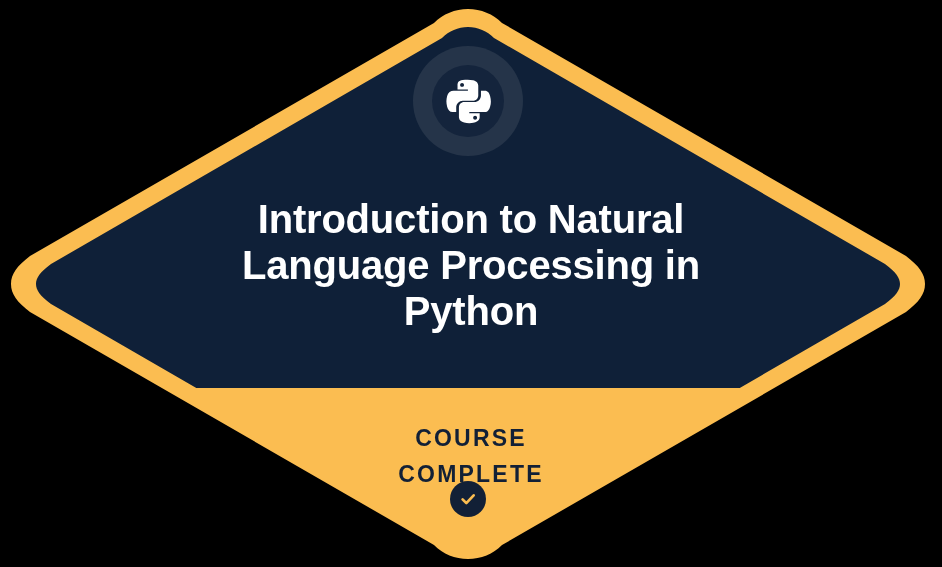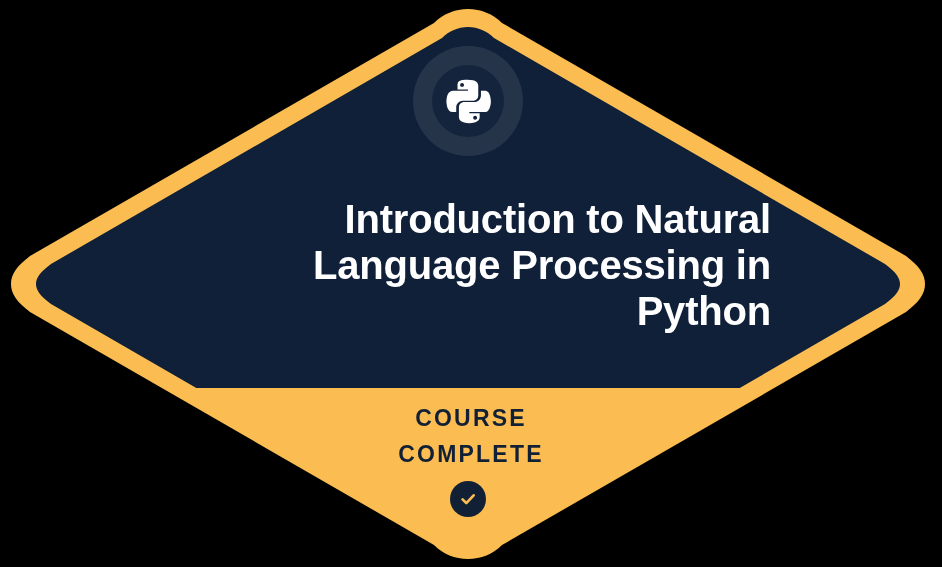--- a/index.html
+++ b/index.html
@@ -63,34 +63,34 @@
     width: 48px;
     height: 48px;
   }
 
   
   .title-block {
     position: absolute;
     left: 171px;
     top: 196px;
     width: 600px;
-    text-align: right;
+    text-align: center;
     color: #ffffff;
     font-size: 40px;
     font-weight: 700;
     line-height: 46px;
     letter-spacing: -0.2px;
     white-space: pre-line;
   }
 
   
   .caption-block {
     position: absolute;
     left: 221px;
-    top: 400px;
+    top: 420px;
     width: 500px;
     text-align: center;
     color: #122036;
     font-size: 23px;
     font-weight: 700;
     line-height: 36px;
     letter-spacing: 2.2px;
     white-space: pre-line;
   }
 

